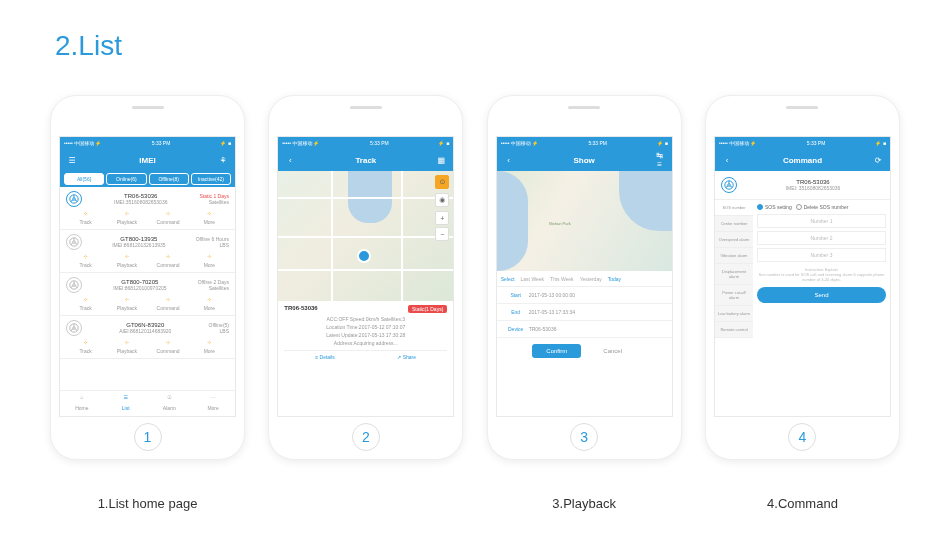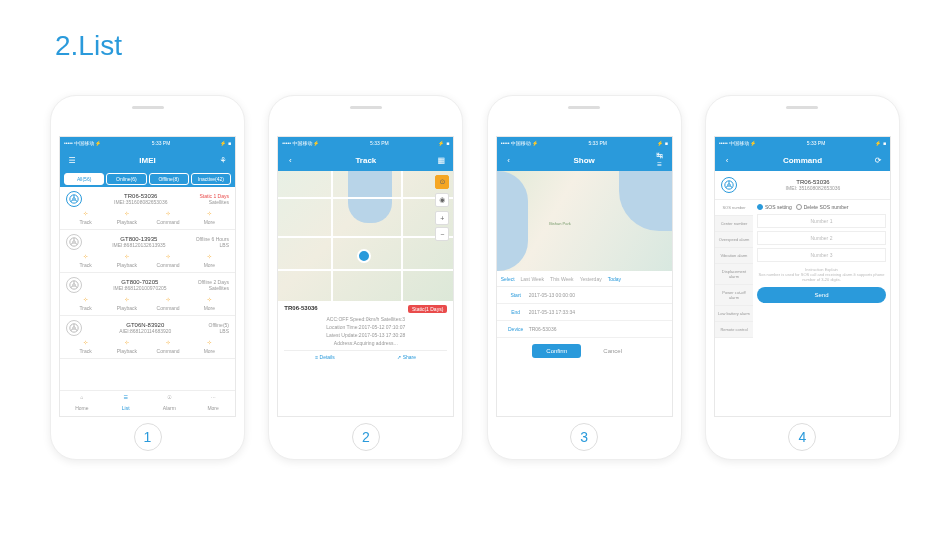--- a/index.html
+++ b/index.html
@@ -214,20 +214,21 @@
           </div>
 <div class="bottom-nav">
 <div class="bnav-item"><div class="bnav-icon">⌂</div><span>Home</span></div>
 <div class="bnav-item active"><div class="bnav-icon">☰</div><span>List</span></div>
 <div class="bnav-item"><div class="bnav-icon">☉</div><span>Alarm</span></div>
 <div class="bnav-item"><div class="bnav-icon">⋯</div><span>More</span></div>
 </div>
 </div>
 <div class="home-btn">1</div>
 </div>
+<div class="caption">1.List home page</div>
 </div>
 
 <div class="phone-wrap">
 <div class="phone">
 <div class="phone-top">
           <div class="speaker"></div>
         </div>
 <div class="screen">
 <div class="status-bar">
 <span>••••• 中国移动 ⚡</span>
@@ -311,20 +312,21 @@
             <span class="form-label">Device</span>
             <span class="form-val">TR06-53036</span>
           </div>
 <div class="btn-row">
 <div class="btn-pri">Confirm</div>
 <div class="btn-sec">Cancel</div>
 </div>
 </div>
 <div class="home-btn">3</div>
 </div>
+<div class="caption">3.Playback</div>
 </div>
 
 <div class="phone-wrap">
 <div class="phone">
 <div class="phone-top">
           <div class="speaker"></div>
         </div>
 <div class="screen">
 <div class="status-bar">
 <span>••••• 中国移动 ⚡</span>
@@ -376,15 +378,16 @@
 <div class="input-box">Number 1</div>
 <div class="input-box">Number 2</div>
 <div class="input-box">Number 3</div>
 <div class="hint-box"><span>Instruction Explain</span><br><span>Sos number is used for SOS call and receiving alarm.It supports phone number of 3-20 digits.</span></div>
 <div class="send-btn">Send</div>
 </div>
 </div>
 </div>
 <div class="home-btn">4</div>
 </div>
+<div class="caption">4.Command</div>
 </div>
 
 </div>
 
 </body></html>

